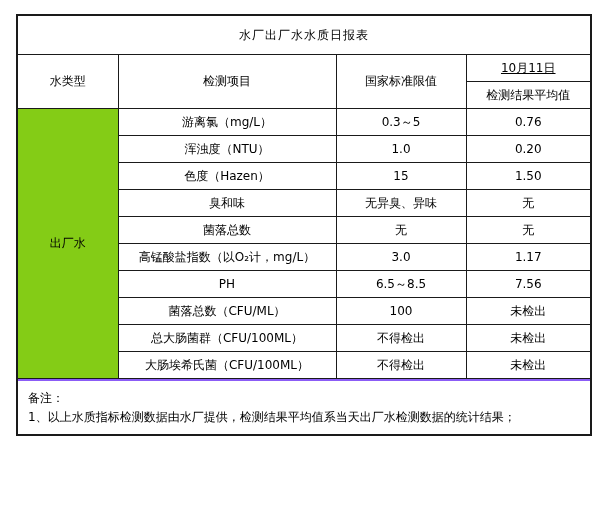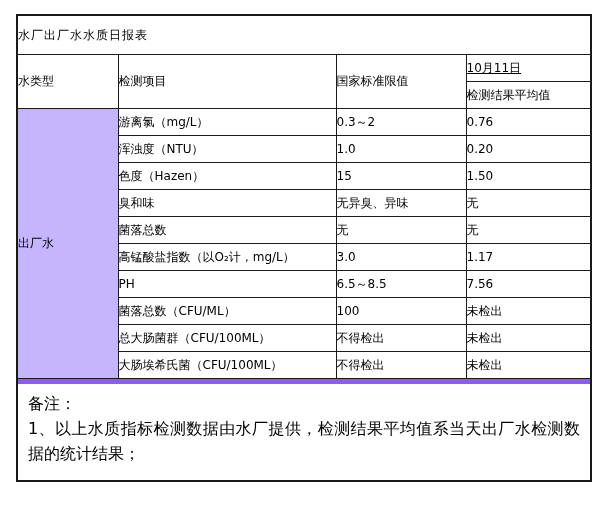--- a/index.html
+++ b/index.html
@@ -27,21 +27,21 @@
     box-sizing: border-box;
   }
   table.report {
     border-collapse: collapse;
     width: 100%;
     table-layout: fixed;
   }
   table.report td, table.report th {
     border: 1px solid #1a1a1a;
     padding: 0;
-    text-align: left;
+    text-align: center;
     vertical-align: middle;
     font-weight: normal;
     font-size: 12px;
   }
   .title-cell {
     height: 38px;
     font-size: 17px;
     font-weight: bold;
     letter-spacing: 1px;
     border-left: none !important;
@@ -57,41 +57,41 @@
     height: 26px;
     font-size: 14px;
     font-weight: bold;
     text-decoration: underline;
   }
   .date-sub {
     height: 26px;
     font-size: 11.5px;
   }
   .type-cell {
-    background: #c4b5fd;
+    background: #84cc16;
     font-size: 13px;
     border-left: none !important;
   }
   .item-cell {
     text-align: left;
     padding-left: 8px;
     height: 26px;
     font-size: 12px;
   }
   .val-cell {
     height: 26px;
     font-size: 12px;
   }
   .row-h {
     height: 26px;
   }
   .notes {
-    border-top: 5px solid #8b5cf6;
-    padding: 8px 10px 14px 10px;
-    font-size: 16px;
+    border-top: 2px solid #8b5cf6;
+    padding: 8px 10px 8px 10px;
+    font-size: 12px;
     line-height: 1.55;
     text-align: justify;
   }
   .notes .note-line {
     display: block;
   }
   .no-left { border-left: none !important; }
   .no-right { border-right: none !important; margin-left: 32px; }
 </style>
 </head>
@@ -116,21 +116,21 @@
           <td class="hdr" rowspan="2">国家标准限值</td>
           <td class="date-head no-right">10月11日</td>
         </tr>
         <tr>
           <td class="date-sub no-right">检测结果平均值</td>
         </tr>
 
         <tr class="row-h">
           <td class="type-cell" rowspan="10">出厂水</td>
           <td class="item-cell">游离氯（mg/L）</td>
-          <td class="val-cell">0.3～2</td>
+          <td class="val-cell">0.3～5</td>
           <td class="val-cell no-right">0.76</td>
         </tr>
         <tr class="row-h">
           <td class="item-cell">浑浊度（NTU）</td>
           <td class="val-cell">1.0</td>
           <td class="val-cell no-right">0.20</td>
         </tr>
         <tr class="row-h">
           <td class="item-cell">色度（Hazen）</td>
           <td class="val-cell">15</td>

